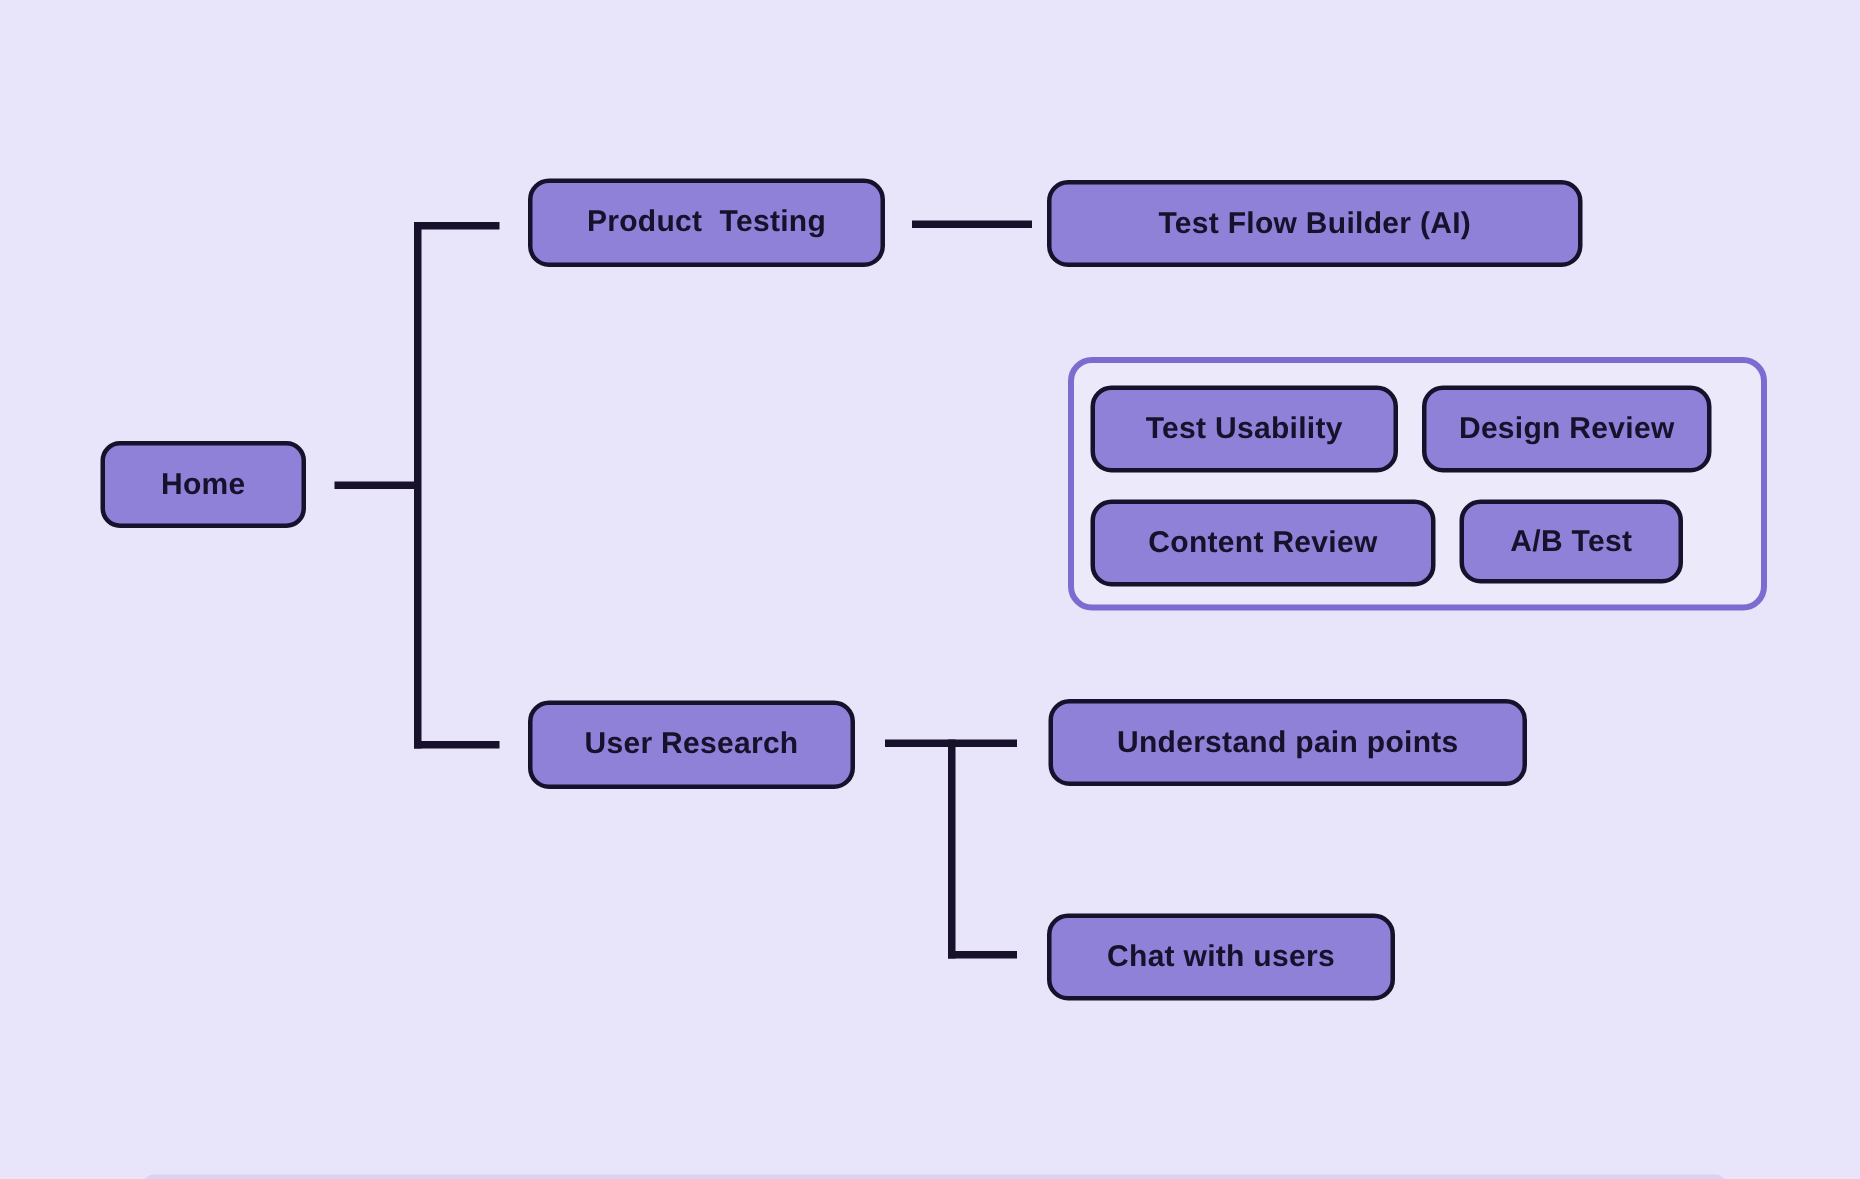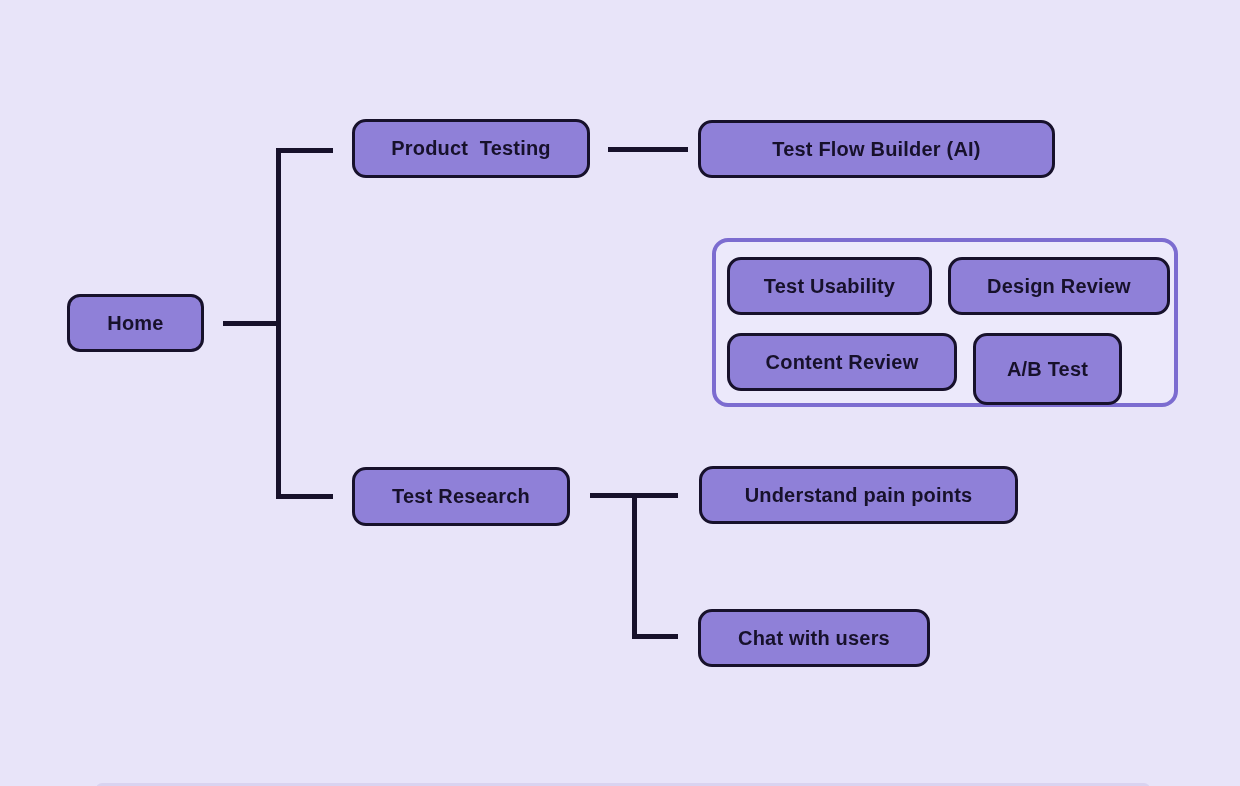--- a/index.html
+++ b/index.html
@@ -83,33 +83,33 @@
   </div>
 
   <div class="node" style="left:698px; top:120px; width:357px; height:58px;">
     <span class="label">Test Flow Builder (AI)</span>
   </div>
 
   <div class="group-frame">
     <div class="node" style="left:11px; top:15px; width:205px; height:58px;">
       <span class="label">Test Usability</span>
     </div>
-    <div class="node" style="left:232px; top:15px; width:222px; height:58px;">
+    <div class="node" style="left:232px; top:15px; width:193px; height:58px;">
       <span class="label">Design Review</span>
     </div>
     <div class="node" style="left:11px; top:91px; width:230px; height:58px;">
       <span class="label">Content Review</span>
     </div>
-    <div class="node" style="left:257px; top:91px; width:149px; height:72px;">
+    <div class="node" style="left:257px; top:91px; width:149px; height:56px;">
       <span class="label">A/B Test</span>
     </div>
   </div>
 
   <div class="node" style="left:352px; top:467px; width:218px; height:59px;">
-    <span class="label">Test Research</span>
+    <span class="label">User Research</span>
   </div>
 
   <div class="node" style="left:698px; top:609px; width:232px; height:58px;">
     <span class="label">Chat with users</span>
   </div>
 
   <div class="node" style="left:699px; top:466px; width:319px; height:58px;">
     <span class="label">Understand pain points</span>
   </div>
 

